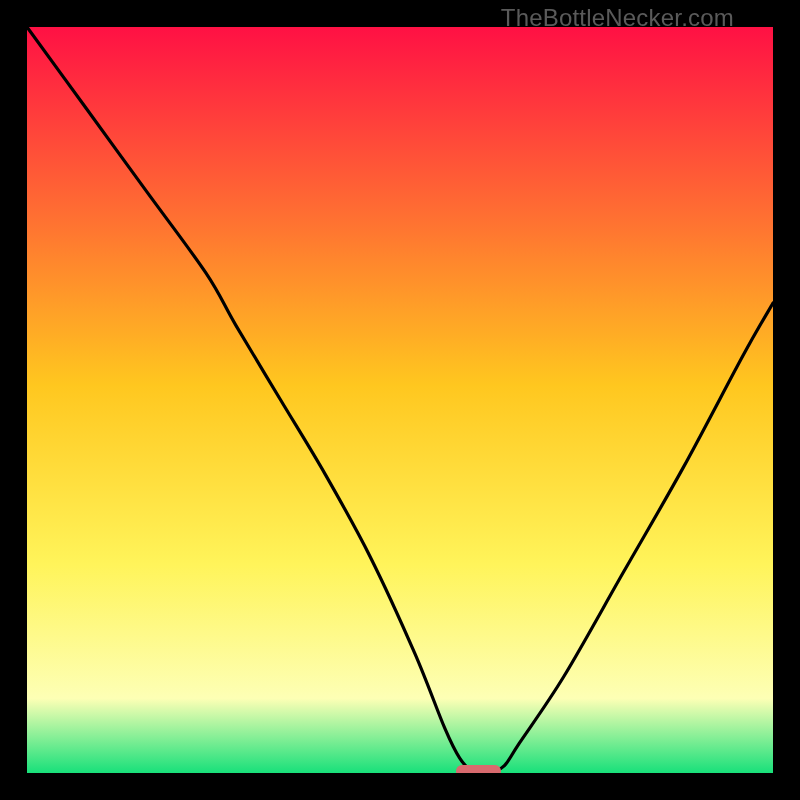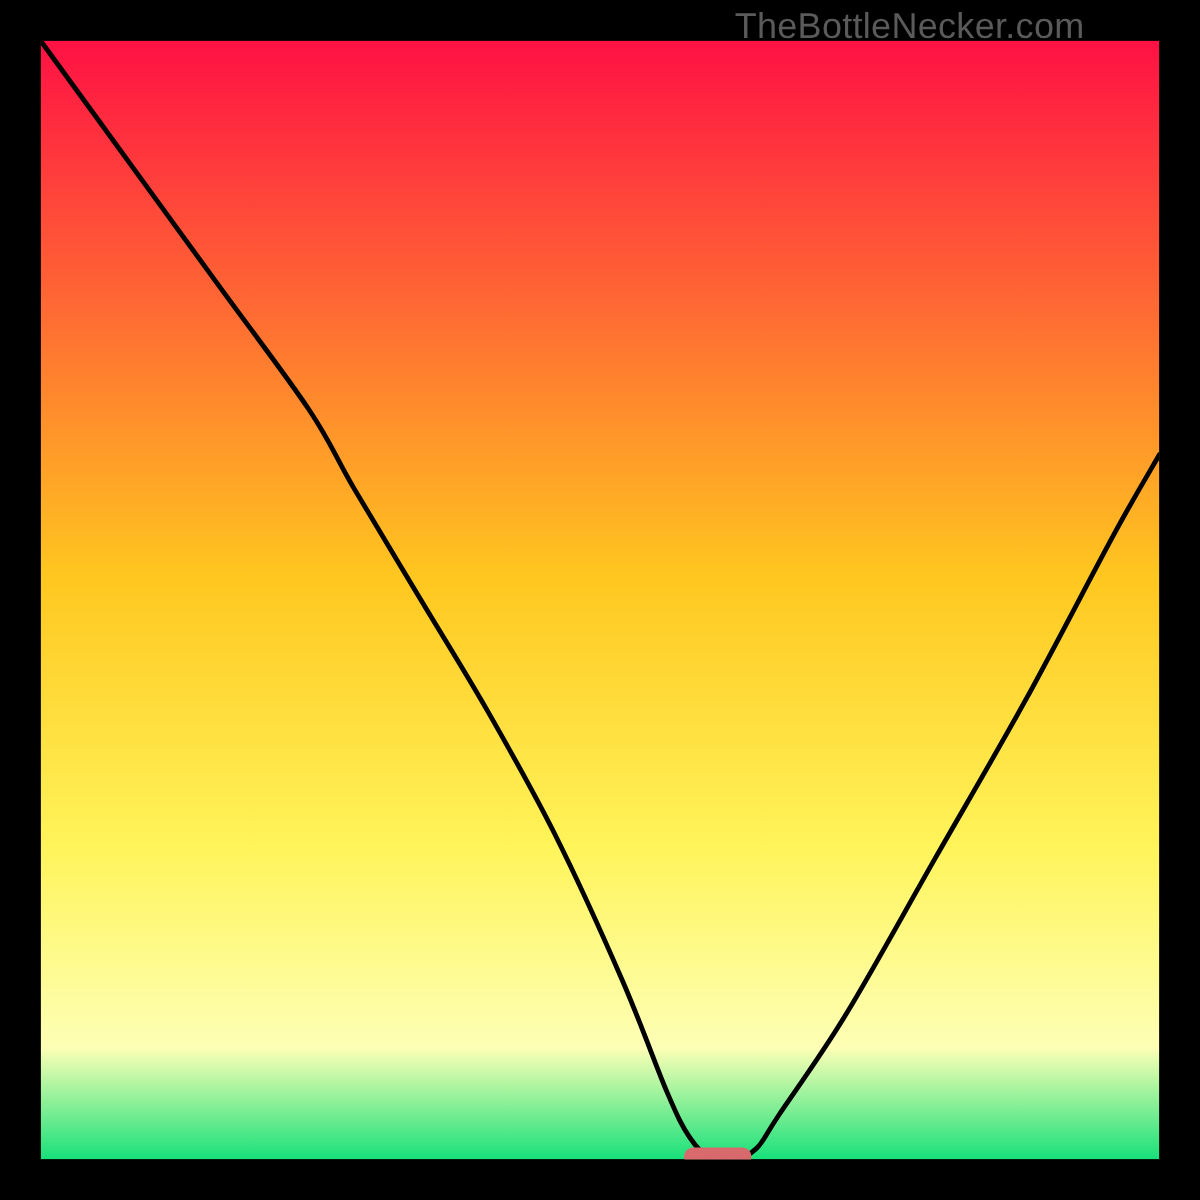--- a/index.html
+++ b/index.html
@@ -9,20 +9,21 @@
     height: 800px;
     overflow: hidden;
     background: #000;
     font-family: Arial, Helvetica, sans-serif;
   }
   .frame {
     position: relative;
     width: 735px;
     height: 800px;
     background: #000;
+    padding-left: 11px;
   }
   .watermark {
     position: absolute;
     top: 4px;
     right: 12px;
     color: #5a5a5a;
     font-size: 24px;
     font-weight: 500;
     letter-spacing: 0.2px;
     z-index: 10;

